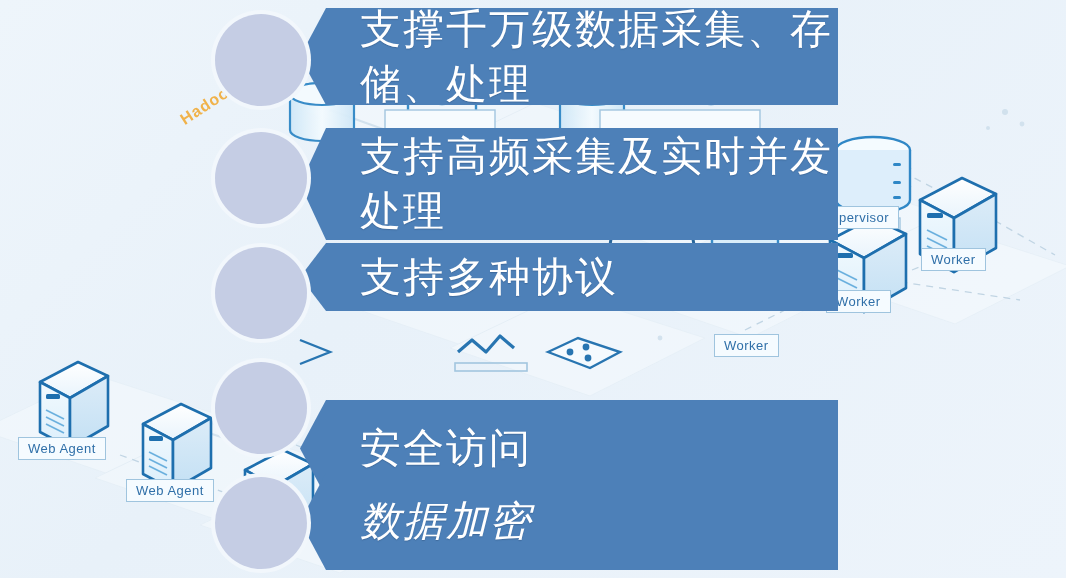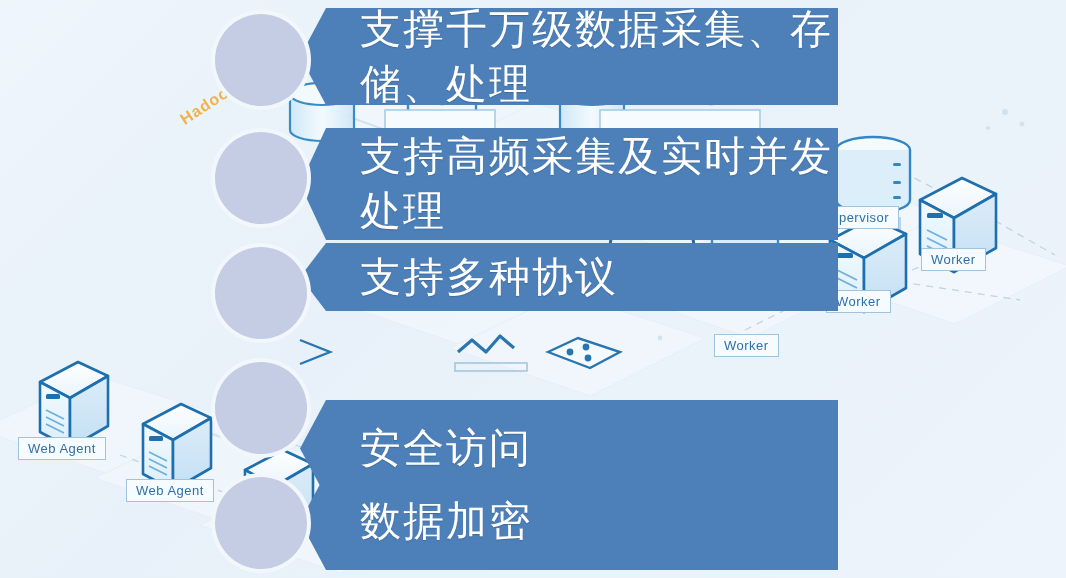--- a/index.html
+++ b/index.html
@@ -271,20 +271,20 @@
     </div>
 
     <div class="row" style="top:358px;">
       <div class="banner" style="left:300px;top:0;width:538px;height:97px;margin-top:42px;">
         <span>安全访问</span>
       </div>
       <div class="bcircle" style="left:215px;top:4px;width:92px;height:92px;"></div>
     </div>
 
     <div class="row" style="top:473px;">
-      <div class="banner" style="left:300px;top:0;width:538px;height:97px;">
+      <div class="banner" style="left:300px;top:0;width:538px;height:97px;font-style:italic;">
         <span>数据加密</span>
       </div>
       <div class="bcircle" style="left:215px;top:4px;width:92px;height:92px;"></div>
     </div>
 
   </div>
 </div>
 
 </body></html>

